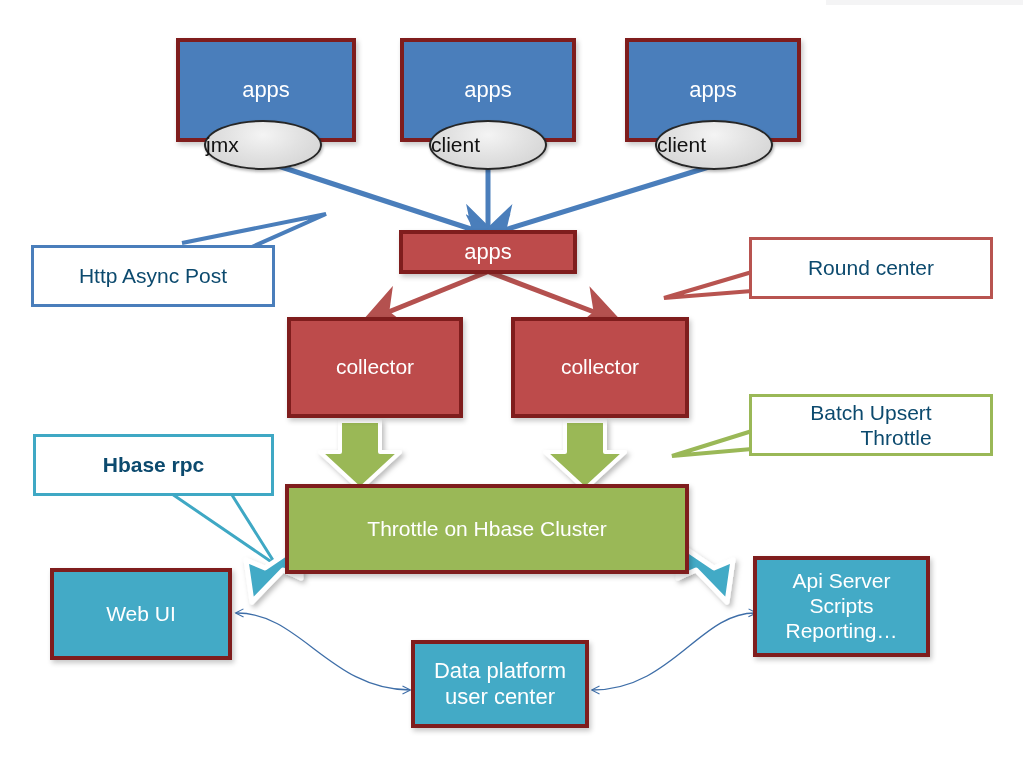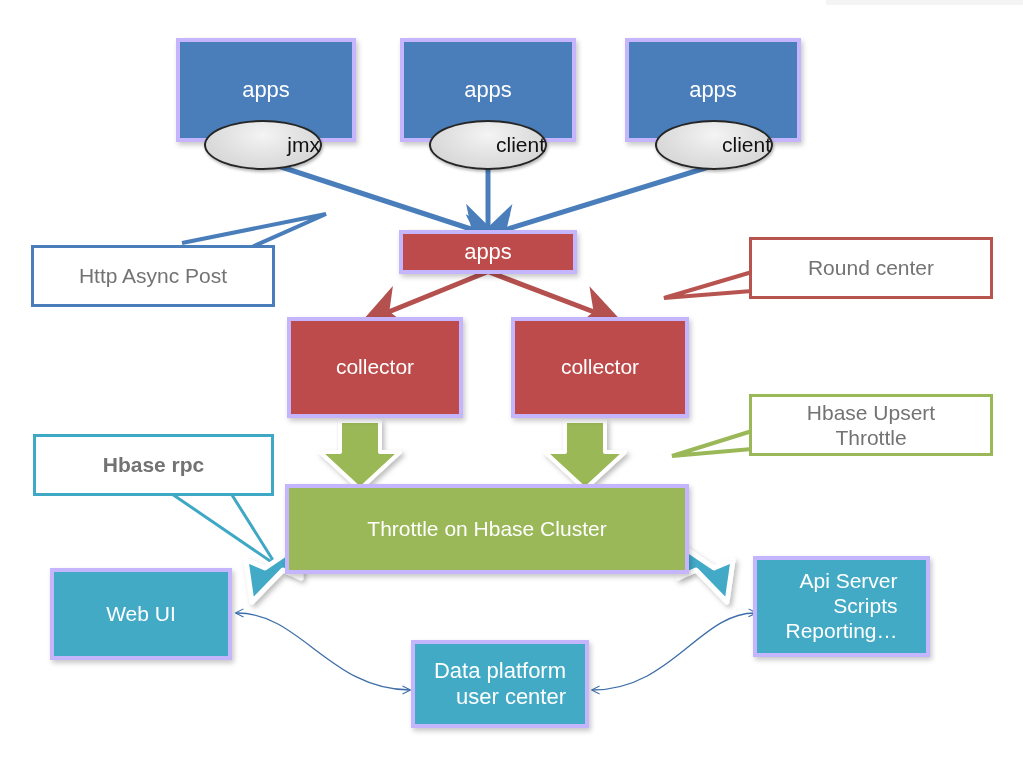--- a/index.html
+++ b/index.html
@@ -24,56 +24,56 @@
     width: 1023px;
     height: 764px;
     pointer-events: none;
   }
   .node {
     position: absolute;
     box-sizing: border-box;
     display: flex;
     align-items: center;
     justify-content: center;
-    text-align: right;
+    text-align: center;
     color: #ffffff;
-    border: 4px solid #c4b5fd;
+    border: 4px solid #7f1d1d;
     box-shadow: 2px 3px 5px rgba(0,0,0,0.22);
     line-height: 1.18;
     z-index: 5;
   }
   .node-blue { background: #4a7ebb; }
   .node-red  { background: #bd4b4b; }
   .node-green{ background: #9ab857; }
   .node-teal { background: #43aac6; }
 
   .ellipse {
     position: absolute;
     box-sizing: border-box;
     display: flex;
     align-items: center;
-    justify-content: flex-end;
+    justify-content: flex-start;
     text-align: center;
     color: #111111;
     border: 2px solid #262626;
     border-radius: 50%;
     background: radial-gradient(ellipse at 50% 28%, #f4f4f4 0%, #e2e2e2 45%, #cfcfcf 100%);
     box-shadow: 1px 2px 3px rgba(0,0,0,0.28);
     z-index: 8;
   }
 
   .callout {
     position: absolute;
     box-sizing: border-box;
     display: flex;
     align-items: center;
     justify-content: center;
-    text-align: center;
+    text-align: right;
     background: #ffffff;
-    color: #737373;
+    color: #0c4a6e;
     border: 3px solid #4a7ebb;
     line-height: 1.2;
     z-index: 9;
   }
   .callout-blue  { border-color: #4a7ebb; }
   .callout-red   { border-color: #b85450; }
   .callout-green { border-color: #9ab857; }
   .callout-teal  { border-color: #3fa8c4; }
 
   .top-band {
@@ -201,21 +201,21 @@
 
   <div class="callout callout-blue" style="left:31px; top:245px; width:244px; height:62px; font-size:21px;">
     <span>Http Async Post</span>
   </div>
 
   <div class="callout callout-red" style="left:749px; top:237px; width:244px; height:62px; font-size:21px;">
     <span>Round center</span>
   </div>
 
   <div class="callout callout-green multiline" style="left:749px; top:394px; width:244px; height:62px; font-size:21px;">
-    <span class="multiline">Hbase Upsert
+    <span class="multiline">Batch Upsert
 Throttle</span>
   </div>
 
   <div class="callout callout-teal" style="left:33px; top:434px; width:241px; height:62px; font-size:21px;font-weight:bold;">
     <span>Hbase rpc</span>
   </div>
 
 </div>
 
 </body></html>

